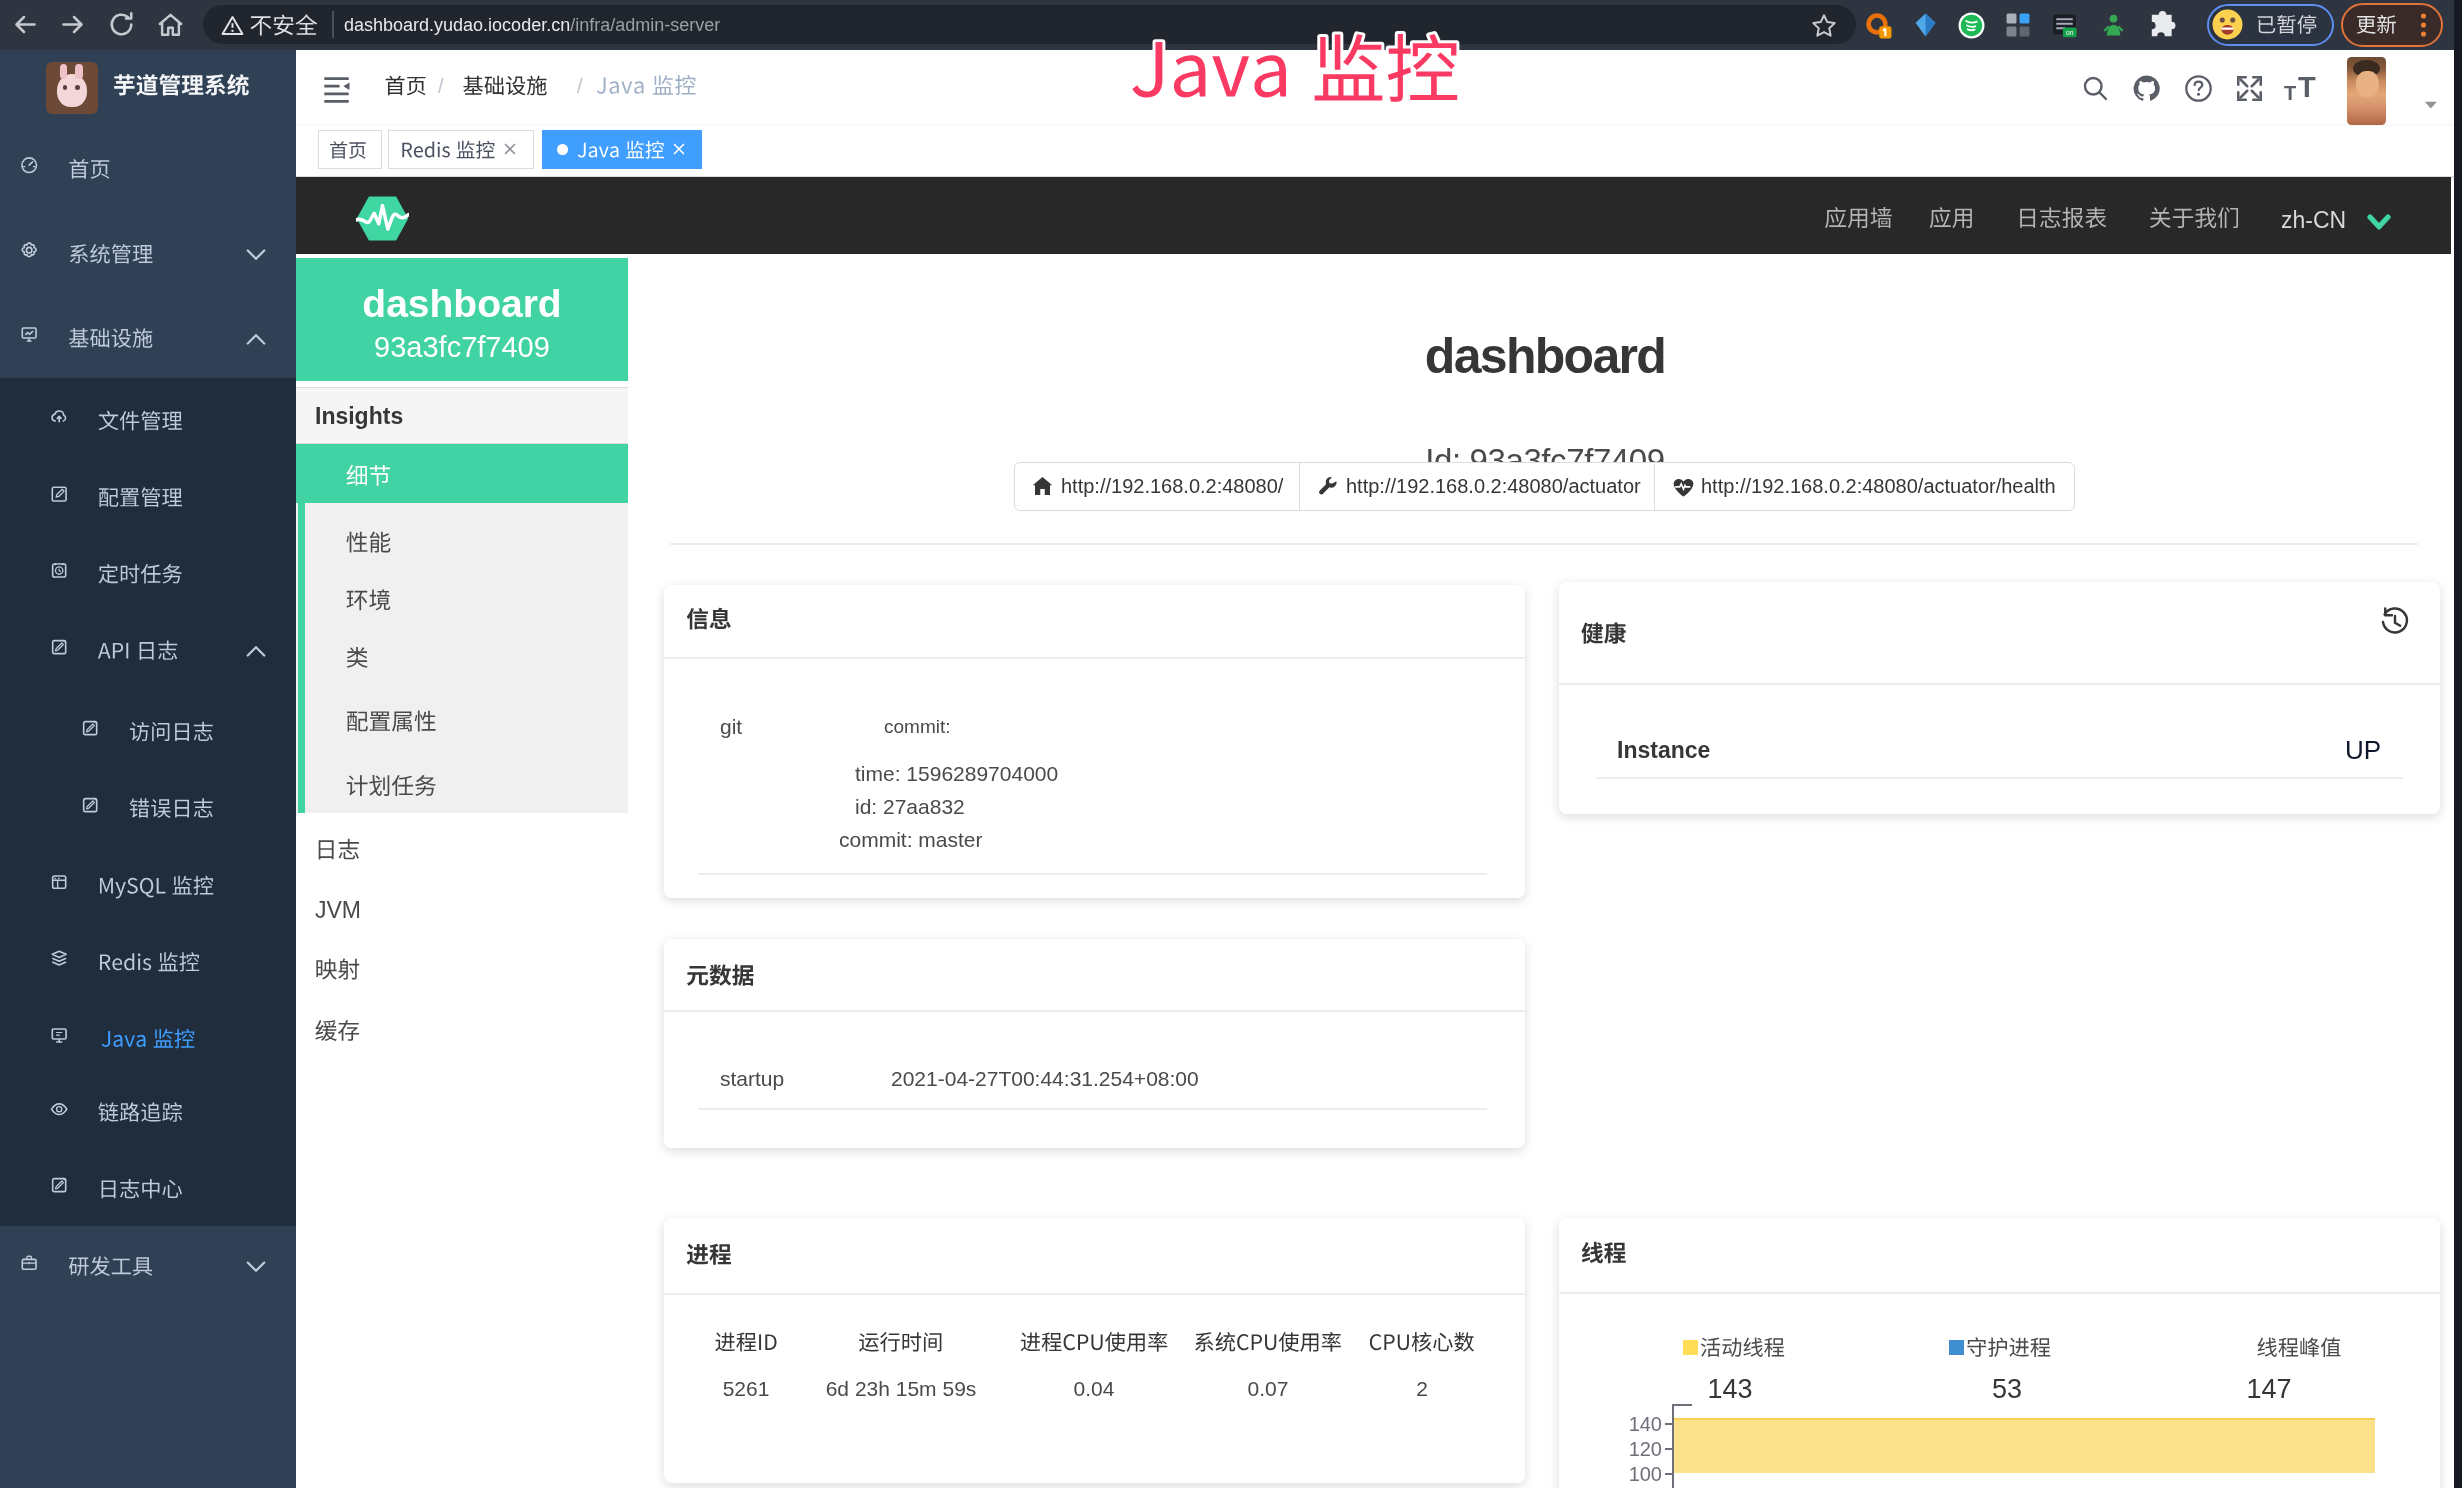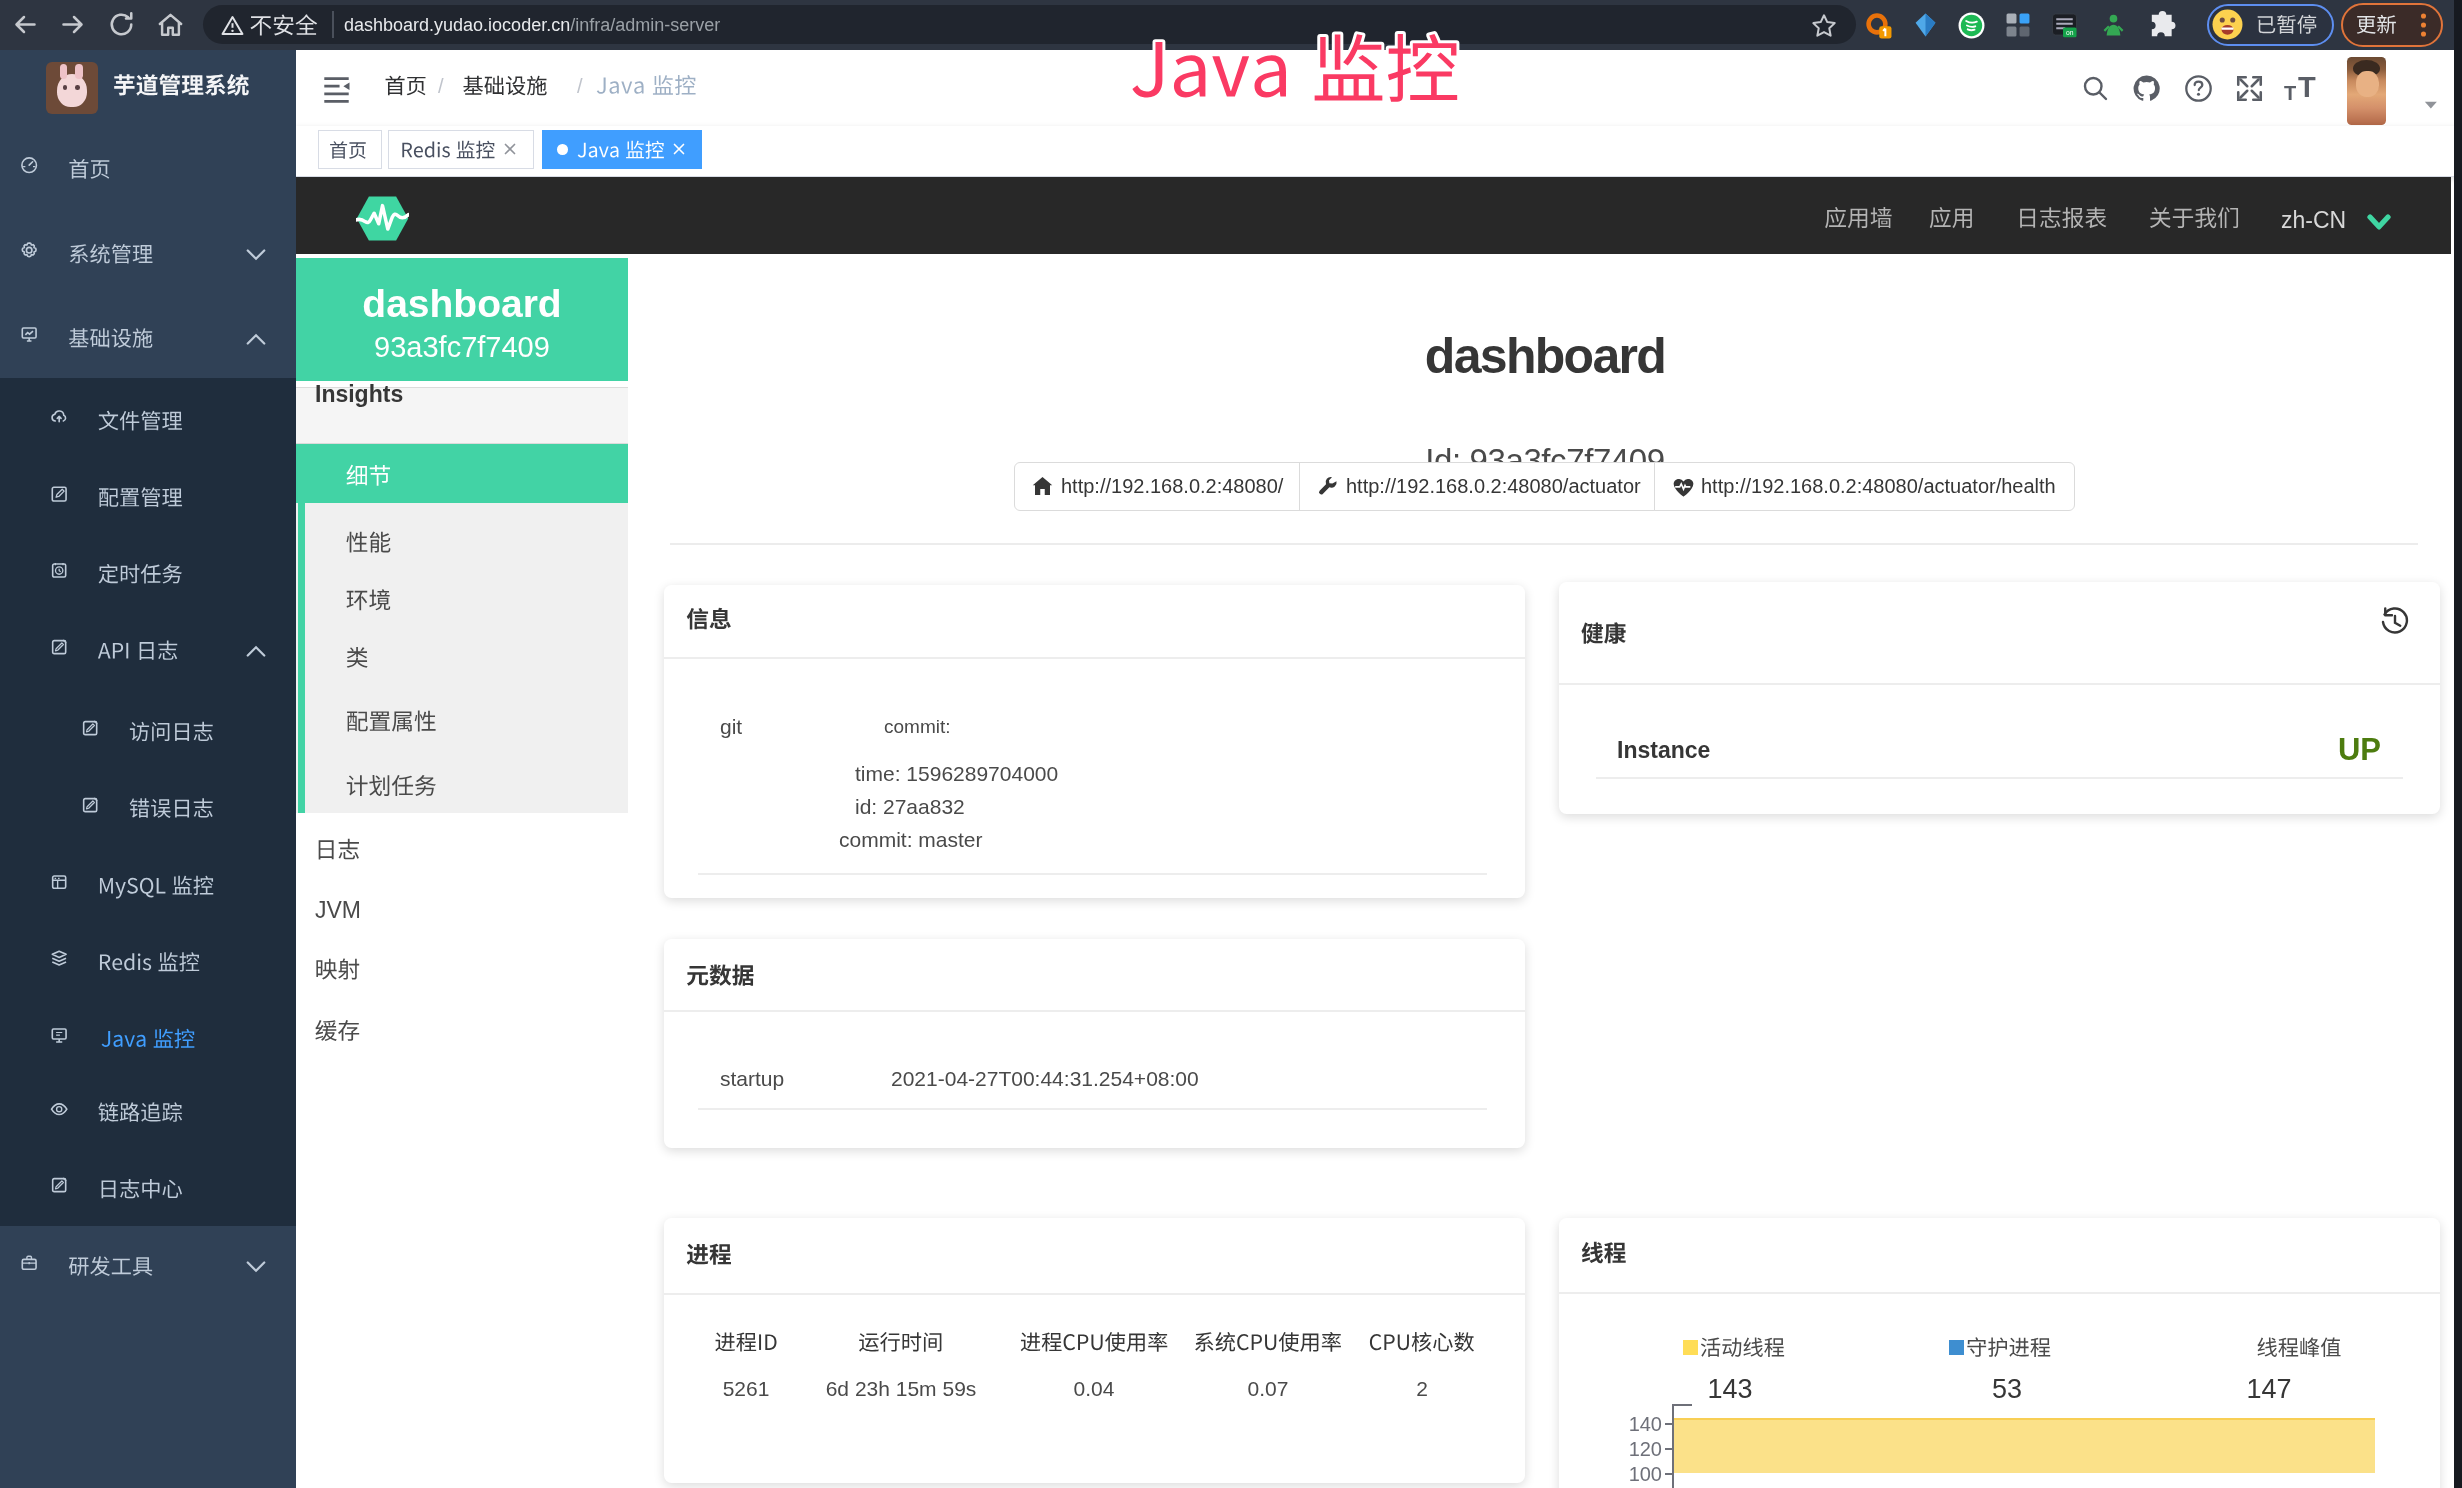--- a/index.html
+++ b/index.html
@@ -217,21 +217,21 @@
       <rect x="3" y="7" width="18" height="13" rx="2" stroke="#bfcbd9" stroke-width="2.1" fill="none"></rect>
       <path d="M9 7V4.5A1.5 1.5 0 0 1 10.5 3h3A1.5 1.5 0 0 1 15 4.5V7M3 12h18M12 10.5v3" stroke="#bfcbd9" stroke-width="1.8" fill="none"></path>
     </svg>
     <svg style="position:absolute;left:246px;top:1261px;" width="20" height="12" viewBox="0 0 26 16">
       <path d="M2 2l11 11L24 2" stroke="#bfcbd9" stroke-width="3" fill="none" stroke-linecap="round"></path>
     </svg>
     <div style="position:absolute;left:296px;top:258px;width:332px;height:123px;background:#42d3a5;"></div>
     <div style="position:absolute;left:462px;top:274px;transform:translateX(-50%);font-size:39px;color:#fff;font-weight:700;line-height:59px;white-space:pre;">dashboard</div>
     <div style="position:absolute;left:462px;top:326px;transform:translateX(-50%);font-size:29px;color:#fff;font-weight:400;line-height:43px;white-space:pre;">93a3fc7f7409</div>
     <div style="position:absolute;left:296px;top:387px;width:332px;height:57px;background:#f5f5f5;border-top:1.5px solid #dbdbdb;border-bottom:1.5px solid #dbdbdb;box-sizing:border-box;"></div>
-    <div style="position:absolute;left:315px;top:377px;font-size:23px;color:#363636;font-weight:700;line-height:34px;white-space:pre;">Insights</div>
+    <div style="position:absolute;left:315px;top:399px;font-size:23px;color:#363636;font-weight:700;line-height:34px;white-space:pre;">Insights</div>
     <div style="position:absolute;left:296px;top:444px;width:332px;height:369px;background:#f0f0f0;"></div>
     <div style="position:absolute;left:298px;top:444px;width:6.8px;height:369px;background:#42d3a5;"></div>
     <div style="position:absolute;left:296px;top:444px;width:332px;height:59px;background:#42d3a5;"></div>
     <div style="position:absolute;left:315px;top:893px;font-size:23px;color:#4a4a4a;font-weight:400;line-height:34px;white-space:pre;">JVM</div>
     <div style="position:absolute;left:1545px;top:319px;transform:translateX(-50%);font-size:50px;color:#363636;font-weight:700;line-height:75px;white-space:pre;letter-spacing:-1.7px;">dashboard</div>
     <div style="position:absolute;left:1545px;top:388px;transform:translateX(-50%);font-size:33px;color:#4a4a4a;font-weight:400;line-height:50px;white-space:pre;letter-spacing:-0.4px;margin-top:48px;">Id: 93a3fc7f7409</div>
     <div style="position:absolute;left:1014px;width:287px;border-radius:6px 0 0 6px;top:462px;height:49px;background:#fff;border:1.5px solid #dbdbdb;box-sizing:border-box;"></div>
     <div style="position:absolute;left:1299px;width:356px;border-radius:0;top:462px;height:49px;background:#fff;border:1.5px solid #dbdbdb;box-sizing:border-box;"></div>
     <div style="position:absolute;left:1654px;width:421px;border-radius:0 6px 6px 0;top:462px;height:49px;background:#fff;border:1.5px solid #dbdbdb;box-sizing:border-box;"></div>
     <svg style="position:absolute;left:1032px;top:476px;" width="21" height="20" viewBox="0 0 28 26">
@@ -257,21 +257,21 @@
     <div style="position:absolute;left:839px;top:824px;font-size:21px;color:#4a4a4a;font-weight:400;line-height:32px;white-space:pre;">commit: master</div>
     <div style="position:absolute;left:698px;top:873px;width:789px;height:1.5px;background:#ededed;"></div>
     <div style="position:absolute;left:1559px;top:582px;width:881px;height:232px;background:#fff;border-radius:7.6px;box-shadow:0 3px 10.6px rgba(10,10,10,.14);"></div>
     <svg style="position:absolute;left:2380px;top:607px;" width="30" height="30" viewBox="0 0 40 40">
       <path d="M6 10a16 16 0 1 1-2 10" stroke="#363636" stroke-width="3.2" fill="none" stroke-linecap="round"></path>
       <path d="M7 2v9h9" fill="none" stroke="#363636" stroke-width="3.2" stroke-linejoin="round" stroke-linecap="round"></path>
       <path d="M20 12v9l7 4" stroke="#363636" stroke-width="3.2" fill="none" stroke-linecap="round"></path>
     </svg>
     <div style="position:absolute;left:1559px;top:683px;width:881px;height:1.5px;background:#ededed;"></div>
     <div style="position:absolute;left:1617px;top:733px;font-size:23px;color:#363636;font-weight:700;line-height:34px;white-space:pre;">Instance</div>
-    <div style="position:absolute;left:2381px;top:733px;transform:translateX(-100%);font-size:31px;color:#4d7c0f;font-weight:700;line-height:34px;white-space:pre;">UP</div>
+    <div style="position:absolute;left:2381px;top:733px;transform:translateX(-100%);font-size:26px;color:#0f172a;font-weight:400;line-height:34px;white-space:pre;">UP</div>
     <div style="position:absolute;left:1596px;top:777px;width:807px;height:1.5px;background:#ededed;"></div>
     <div style="position:absolute;left:664px;top:939px;width:861px;height:209px;background:#fff;border-radius:7.6px;box-shadow:0 3px 10.6px rgba(10,10,10,.14);"></div>
     <div style="position:absolute;left:664px;top:1010px;width:861px;height:1.5px;background:#ededed;"></div>
     <div style="position:absolute;left:720px;top:1063px;font-size:21px;color:#4a4a4a;font-weight:400;line-height:32px;white-space:pre;">startup</div>
     <div style="position:absolute;left:891px;top:1063px;font-size:21px;color:#4a4a4a;font-weight:400;line-height:32px;white-space:pre;">2021-04-27T00:44:31.254+08:00</div>
     <div style="position:absolute;left:698px;top:1108px;width:789px;height:1.5px;background:#ededed;"></div>
     <div style="position:absolute;left:664px;top:1218px;width:861px;height:265px;background:#fff;border-radius:7.6px;box-shadow:0 3px 10.6px rgba(10,10,10,.14);"></div>
     <div style="position:absolute;left:664px;top:1293px;width:861px;height:1.5px;background:#ededed;"></div>
     <div style="position:absolute;left:746px;top:1373px;transform:translateX(-50%);font-size:21px;color:#4a4a4a;font-weight:400;line-height:32px;white-space:pre;">5261</div>
     <div style="position:absolute;left:901px;top:1373px;transform:translateX(-50%);font-size:21px;color:#4a4a4a;font-weight:400;line-height:32px;white-space:pre;text-align:right;">6d 23h 15m 59s</div>

